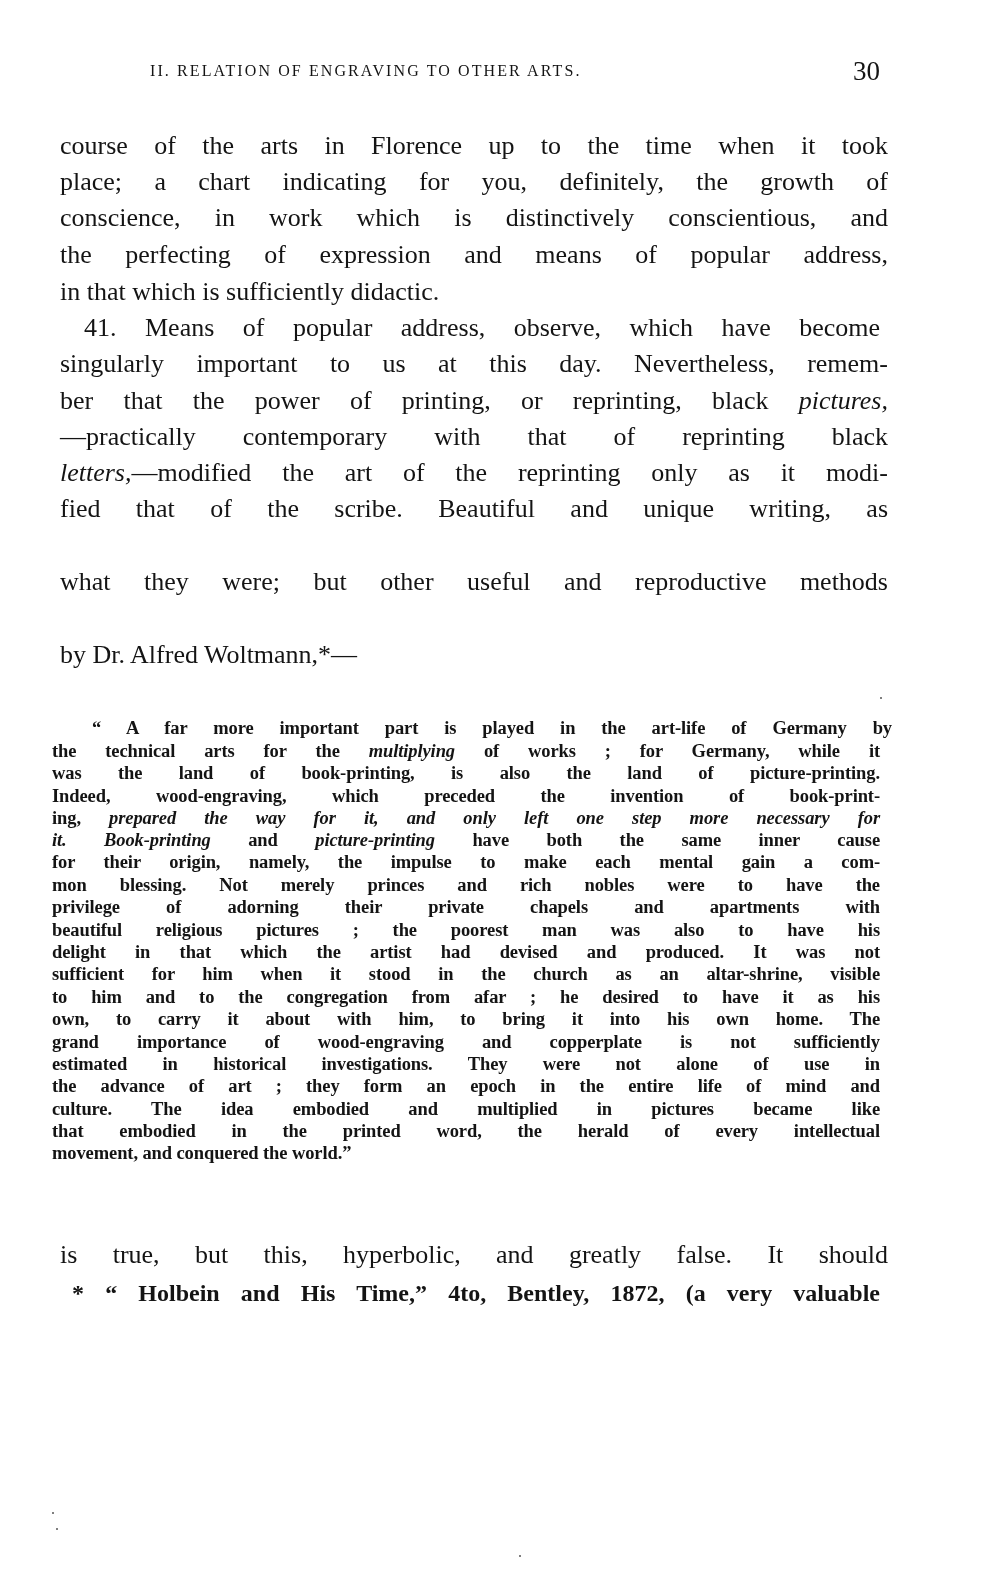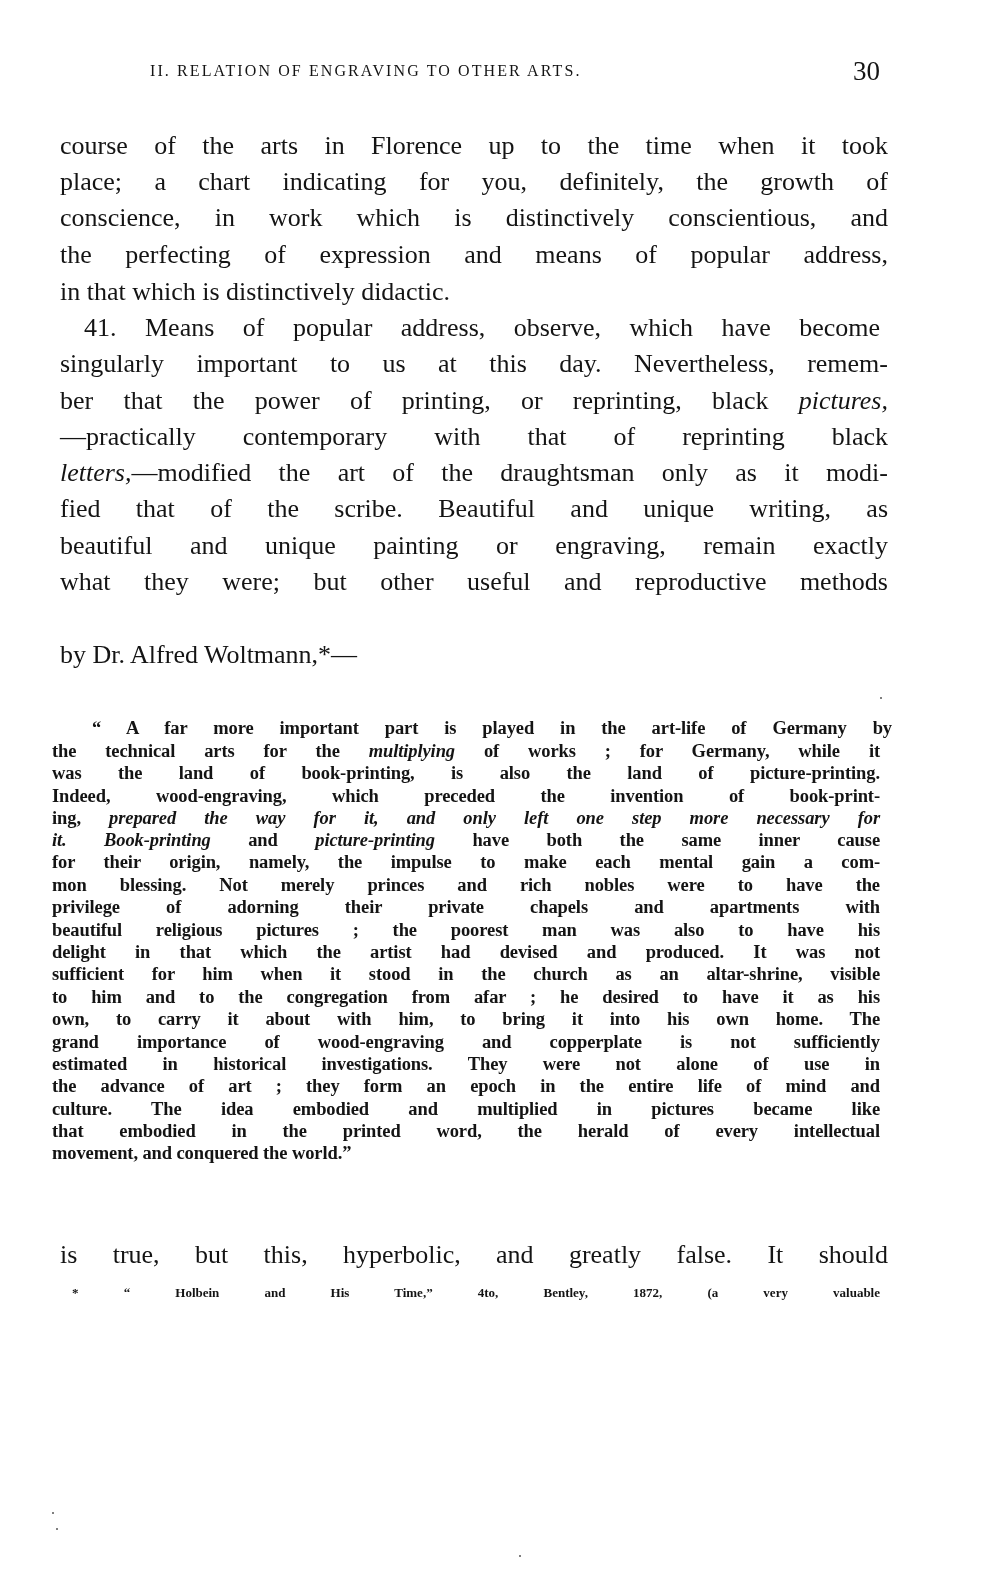--- a/index.html
+++ b/index.html
@@ -62,21 +62,21 @@
       width: 828px;
       font-size: 18.5px;
       line-height: 22px;
       height: 22px;
       font-weight: bold;
       letter-spacing: -0.1px;
     }
     .foot-line {
       left: 52px;
       width: 828px;
-      font-size: 13px;
+      font-size: 24px;
       line-height: 22px;
       height: 22px;
       font-weight: bold;
     }
     .indent-body { left: 84px; width: 796px; }
     .indent-quote { left: 92px; width: 800px; }
     .indent-foot { left: 72px; width: 808px; }
     .line i, .line em { font-style: italic; }
     .speck {
       position: absolute;
@@ -92,29 +92,28 @@
 
   <div class="running-head">
     <span class="title">II. RELATION OF ENGRAVING TO OTHER ARTS.</span>
     <span class="folio">30</span>
   </div>
 
   <div class="line body-line" style="top:131px">course of the arts in Florence up to the time when it took</div>
   <div class="line body-line" style="top:167px">place; a chart indicating for you, definitely, the growth of</div>
   <div class="line body-line" style="top:203px">conscience, in work which is distinctively conscientious, and</div>
   <div class="line body-line" style="top:240px">the perfecting of expression and means of popular address,</div>
-  <div class="line body-line last" style="top:277px">in that which is distinctively didactic.</div>
+  <div class="line body-line last" style="top:277px">in that which is sufficiently didactic.</div>
 
   <div class="line body-line indent-body" style="top:313px">41. Means of popular address, observe, which have become</div>
   <div class="line body-line" style="top:349px">singularly important to us at this day. Nevertheless, remem-</div>
   <div class="line body-line" style="top:386px"><span>ber that the power of printing, or reprinting, black </span><i>pictures,</i></div>
   <div class="line body-line" style="top:422px">—practically contemporary with that of reprinting black</div>
-  <div class="line body-line" style="top:458px"><i>letters,</i><span>—modified the art of the draughtsman only as it modi-</span></div>
+  <div class="line body-line" style="top:458px"><i>letters,</i><span>—modified the art of the reprinting only as it modi-</span></div>
   <div class="line body-line" style="top:494px">fied that of the scribe. Beautiful and unique writing, as</div>
-  <div class="line body-line" style="top:531px">beautiful and unique painting or engraving, remain exactly</div>
   <div class="line body-line" style="top:567px">what they were; but other useful and reproductive methods</div>
   <div class="line body-line last" style="top:640px">by Dr. Alfred Woltmann,*—</div>
 
   <div class="line quote-line indent-quote" style="top:717px">“ A far more important part is played in the art-life of Germany by</div>
   <div class="line quote-line" style="top:740px"><span>the technical arts for the </span><i>multiplying</i><span> of works ; for Germany, while it</span></div>
   <div class="line quote-line" style="top:762px">was the land of book-printing, is also the land of picture-printing.</div>
   <div class="line quote-line" style="top:785px">Indeed, wood-engraving, which preceded the invention of book-print-</div>
   <div class="line quote-line" style="top:807px"><span>ing, </span><i>prepared the way for it, and only left one step more necessary for</i></div>
   <div class="line quote-line" style="top:829px"><i>it. Book-printing</i><span> and </span><i>picture-printing</i><span> have both the same inner cause</span></div>
   <div class="line quote-line" style="top:851px">for their origin, namely, the impulse to make each mental gain a com-</div>

